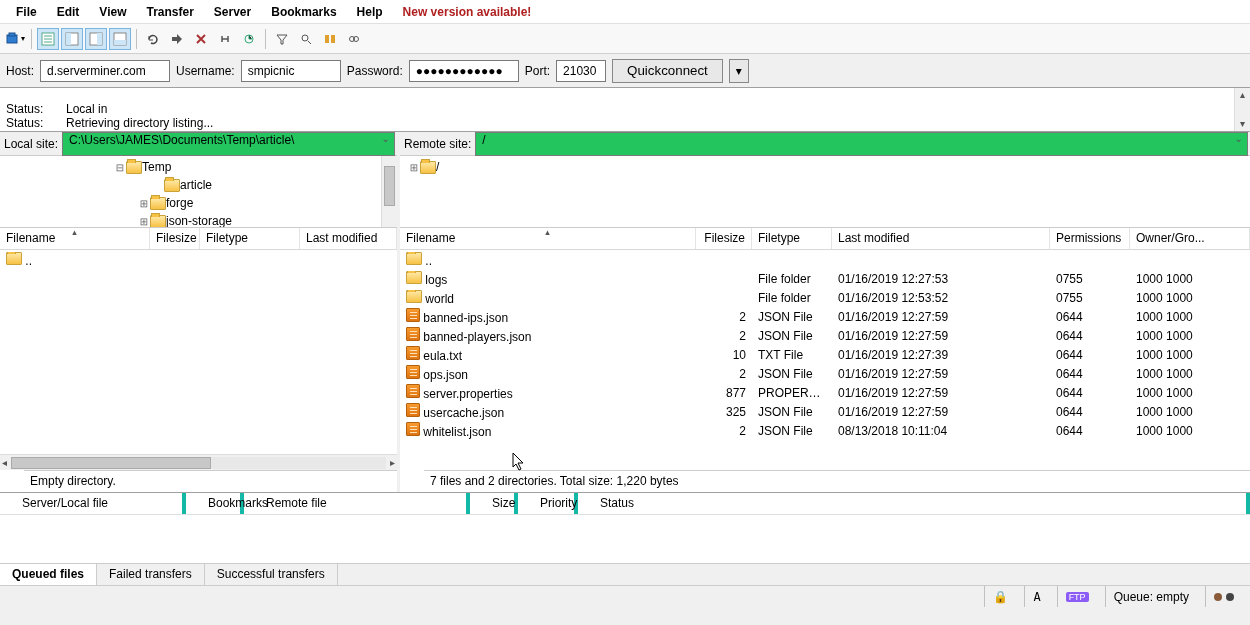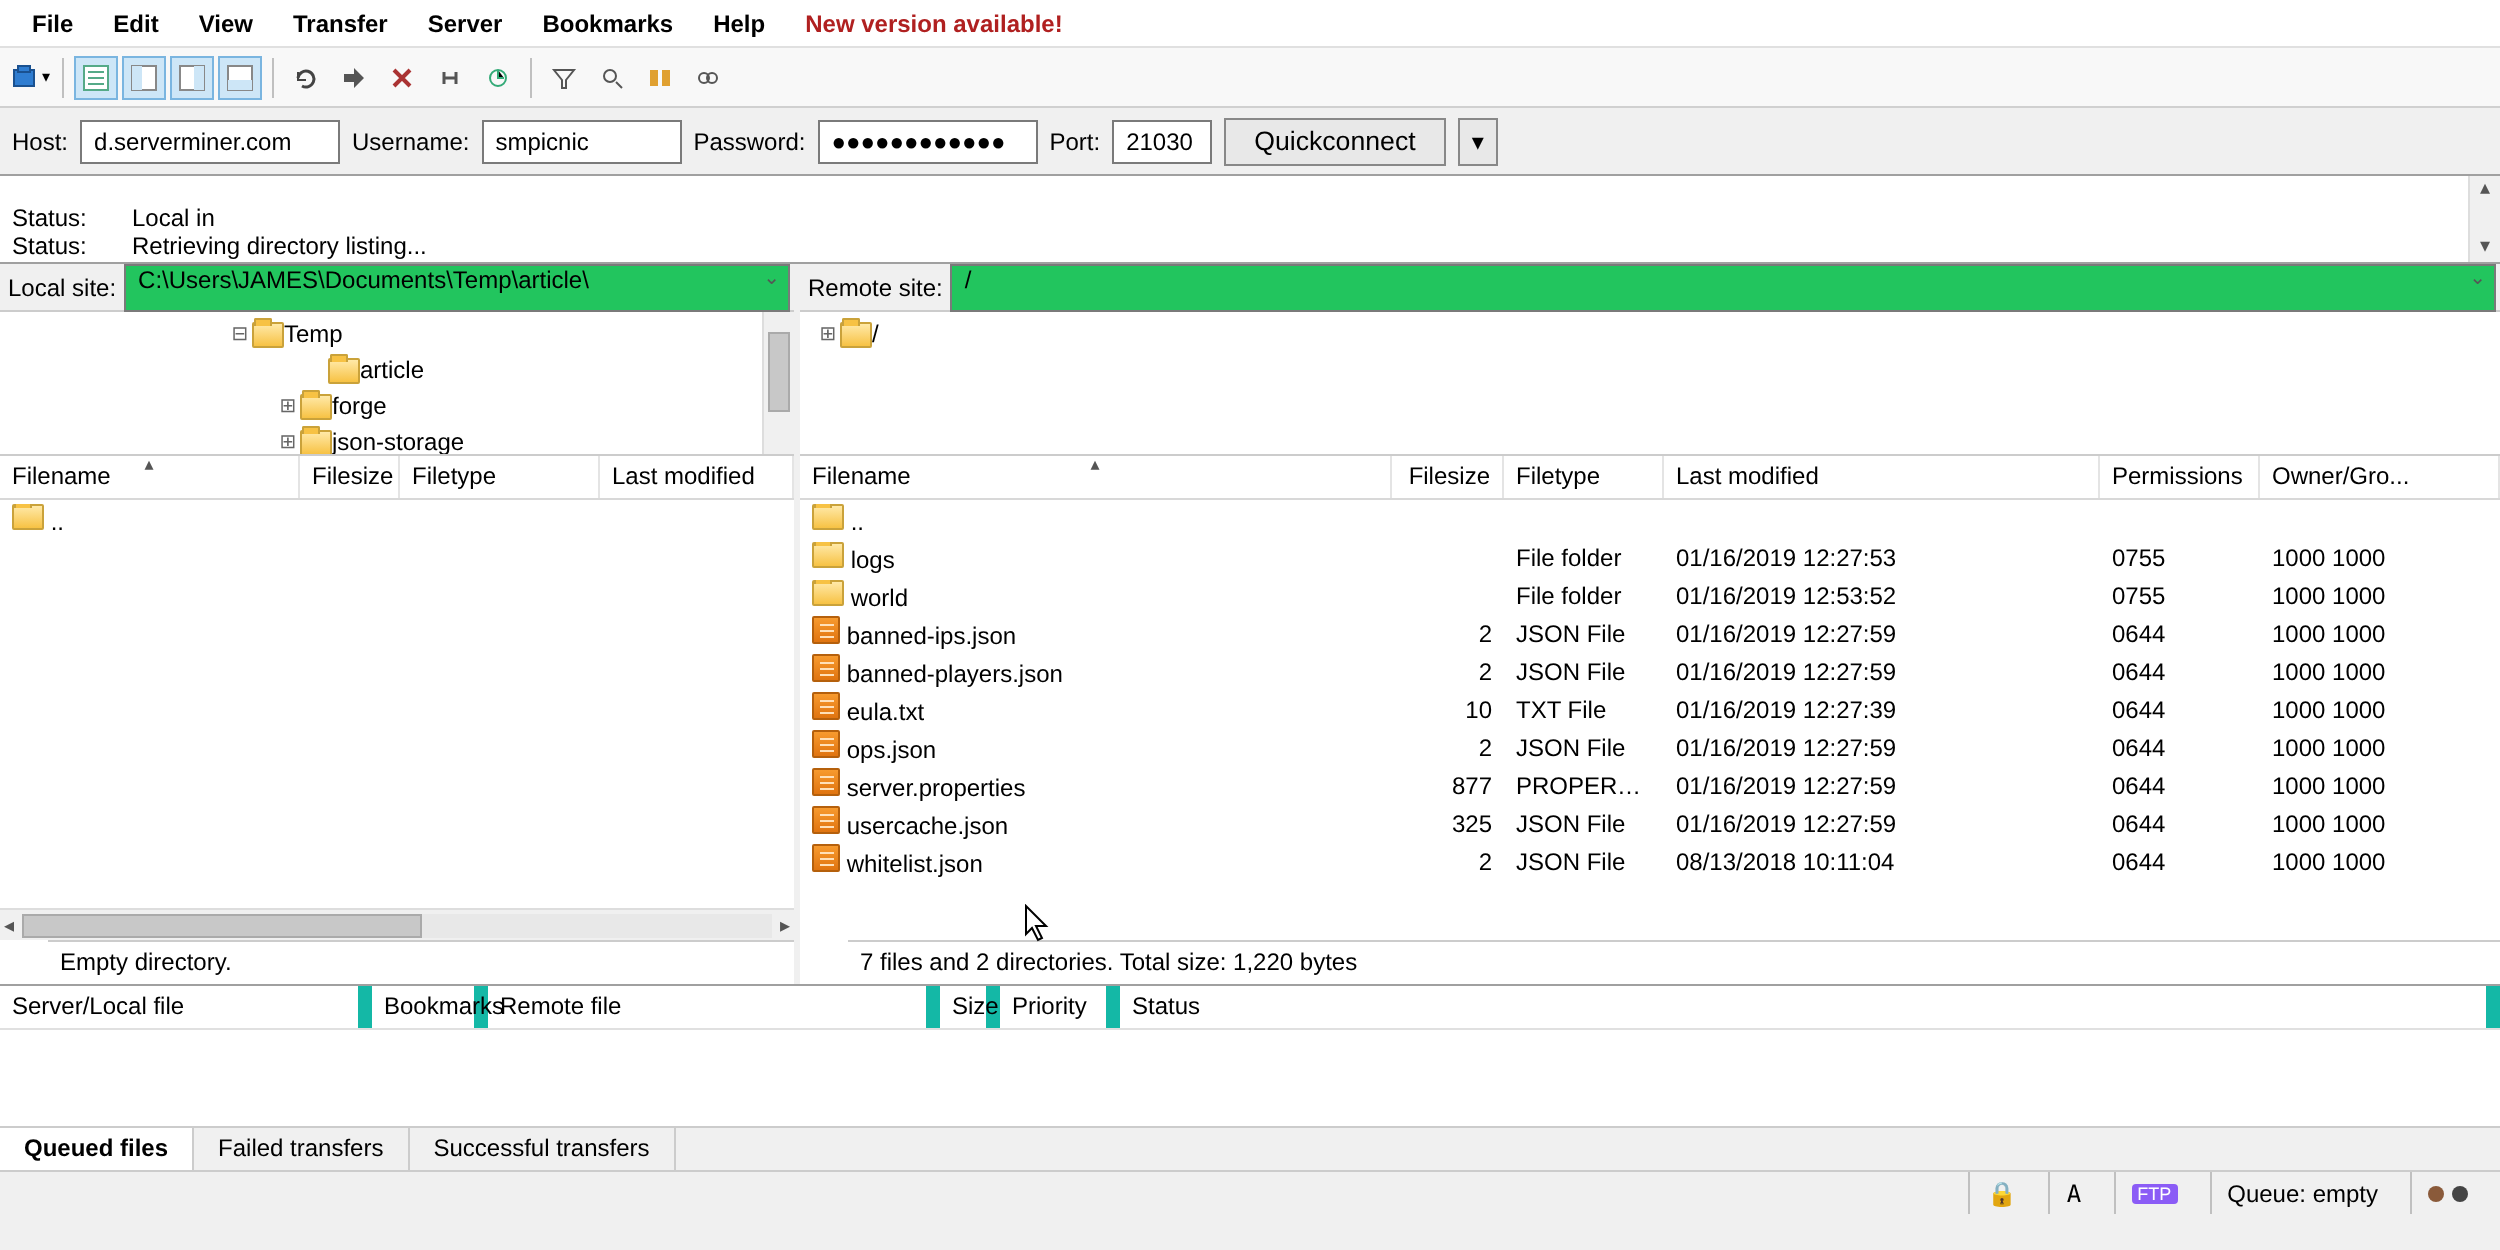--- a/index.html
+++ b/index.html
@@ -56,21 +56,21 @@
   .file-icon::after{content:"";position:absolute;left:3px;top:3px;width:7px;height:1px;background:#ffe0b8;box-shadow:0 3px 0 #ffe0b8, 0 6px 0 #ffe0b8;}
 
   .hscroll { height:16px; background:#f0f0f0; border-top:1px solid #ddd; display:flex; align-items:center; justify-content:space-between; padding:0 2px; font-size:10px; color:#555;}
   .hscroll .track{flex:1; height:12px; margin:0 4px; background:#e8e8e8; position:relative;}
   .hscroll .thumb{position:absolute;left:0;top:0;bottom:0;width:200px;background:#c8c8c8;border:1px solid #aaa;}
 
   .statusline { height: 22px; border-top: 1px solid #ccc; background:#fff; padding: 3px 6px; margin-left: 24px; }
 
   .queuearea { background:#fff; border-top:1px solid #a0a0a0; }
   .queuehdr { display: flex; height: 22px; border-bottom: 1px solid #e0e0e0; }
-  .queuehdr .col { border-right: 7px solid #14b8a6; padding: 3px 6px; }
+  .queuehdr .col { border-right: 4px solid #14b8a6; padding: 3px 22px; }
   .queuebody { height: 48px; background:#fff; }
   .queuetabs { display: flex; background: #f0f0f0; height: 22px; border-top: 1px solid #ccc; }
   .queuetabs .tab { padding: 3px 12px; border-right: 1px solid #ccc; }
   .queuetabs .tab.active { background: #fff; font-weight: 600; }
 
   .footstatus { height: 22px; background: #f0f0f0; border-top:1px solid #ccc; display:flex; align-items:center; justify-content:flex-end; gap:8px; padding:0 8px; }
   .footstatus .pad { display:flex; align-items:center; gap:4px; border-left:1px solid #c0c0c0; padding:0 8px; height:100%;}
 
   .cursor { position:absolute; left:512px; top:452px; pointer-events:none; }
 

